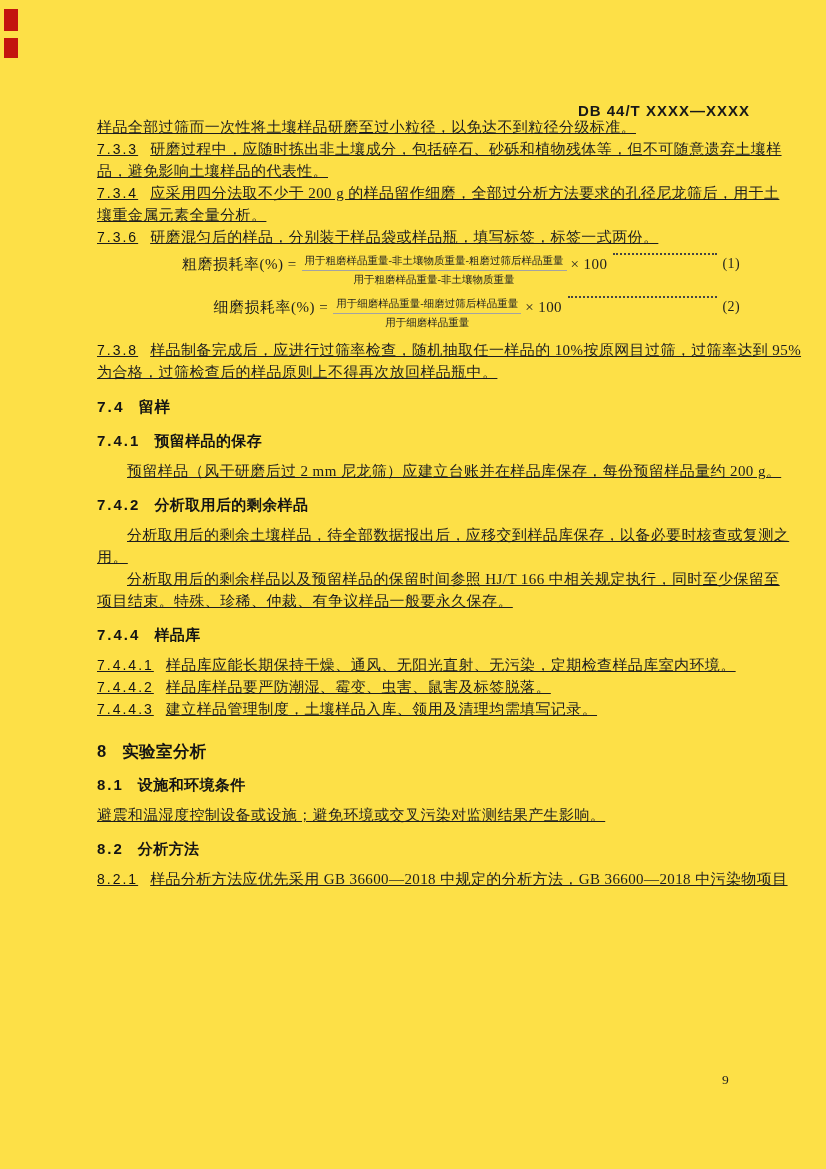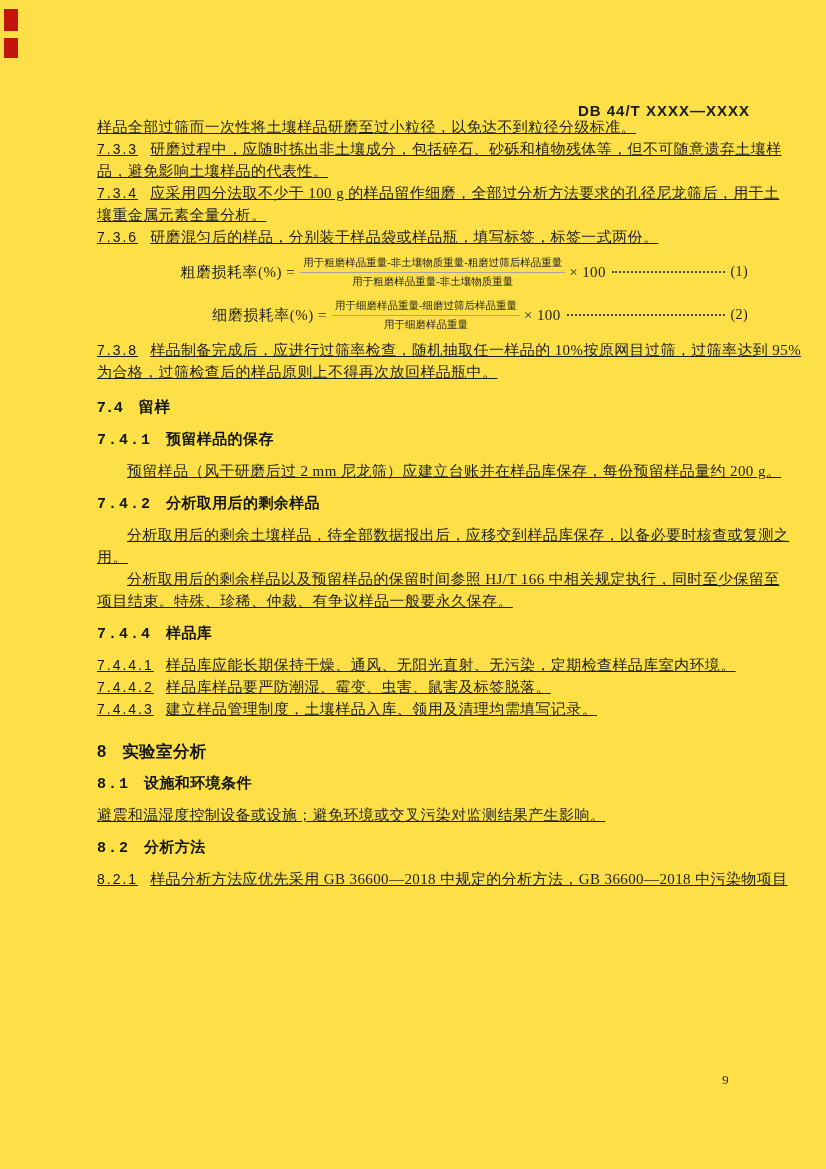--- a/index.html
+++ b/index.html
@@ -33,24 +33,24 @@
     font-family:"Liberation Sans","DejaVu Sans",sans-serif;
     font-size:14px; letter-spacing:2px; margin-right:12px; color:#141414;
   }
 
   .hd {
     font-family:"Liberation Sans","DejaVu Sans",sans-serif;
     font-weight:bold; color:#141414;
   }
   .hd .b-num { letter-spacing:2px; margin-right:14px; }
   .hd.h2 { font-size:15.5px; margin:13px 0 9px; }
-  .hd.h3 { font-size:15px;   margin:12px 0 8px;font-family:Liberation Mono, monospace; }
+  .hd.h3 { font-size:15px;   margin:12px 0 8px; }
   .hd.h1 { font-size:16.5px; margin:20px 0 12px; }
 
-  .formula { display:flex; align-items:center; margin:5px 4px; min-height:38px; }
+  .formula { display:flex; margin:5px 12px; min-height:38px; }
   .formula .sp   { flex:0.7; }
   .formula .lead { flex:1; border-bottom:2px dotted #444; height:0; margin:0 5px 0 6px; }
   .f-lhs  { font-size:15px; letter-spacing:0.5px; }
   .f-mult { font-size:15px; margin-left:4px; }
   .f-eq   { font-size:14px; }
   .frac { display:inline-block; text-align:center; vertical-align:middle;
           font-size:10.5px; line-height:1.5; letter-spacing:0; margin-left:5px; }
   .frac .num { display:block; border-bottom:1px solid #a3a3a3; padding:0 3px 1px; }
   .frac .den { display:block; padding-top:1px; }
 
@@ -70,21 +70,21 @@
 
   <main class="content" id="content">
       <div class="blk">
         <div class="line">样品全部过筛而一次性将土壤样品研磨至过小粒径，以免达不到粒径分级标准。</div>
       </div>
       <div class="blk">
         <div class="line"><span class="c-num">7.3.3</span><span>研磨过程中，应随时拣出非土壤成分，包括碎石、砂砾和植物残体等，但不可随意遗弃土壤样</span></div>
         <div class="line">品，避免影响土壤样品的代表性。</div>
       </div>
       <div class="blk">
-        <div class="line"><span class="c-num">7.3.4</span><span>应采用四分法取不少于 100 g 的样品留作细磨，全部过分析方法要求的孔径尼龙筛后，用于土</span></div>
+        <div class="line"><span class="c-num">7.3.4</span><span>应采用四分法取不少于 200 g 的样品留作细磨，全部过分析方法要求的孔径尼龙筛后，用于土</span></div>
         <div class="line">壤重金属元素全量分析。</div>
       </div>
       <div class="blk">
         <div class="line"><span class="c-num">7.3.6</span><span>研磨混匀后的样品，分别装于样品袋或样品瓶，填写标签，标签一式两份。</span></div>
       </div>
       <div class="formula">
         <span class="sp"></span>
         <span class="f-lhs">粗磨损耗率(%) =</span>
         <span class="frac">
           <span class="num">用于粗磨样品重量-非土壤物质重量-粗磨过筛后样品重量</span>

